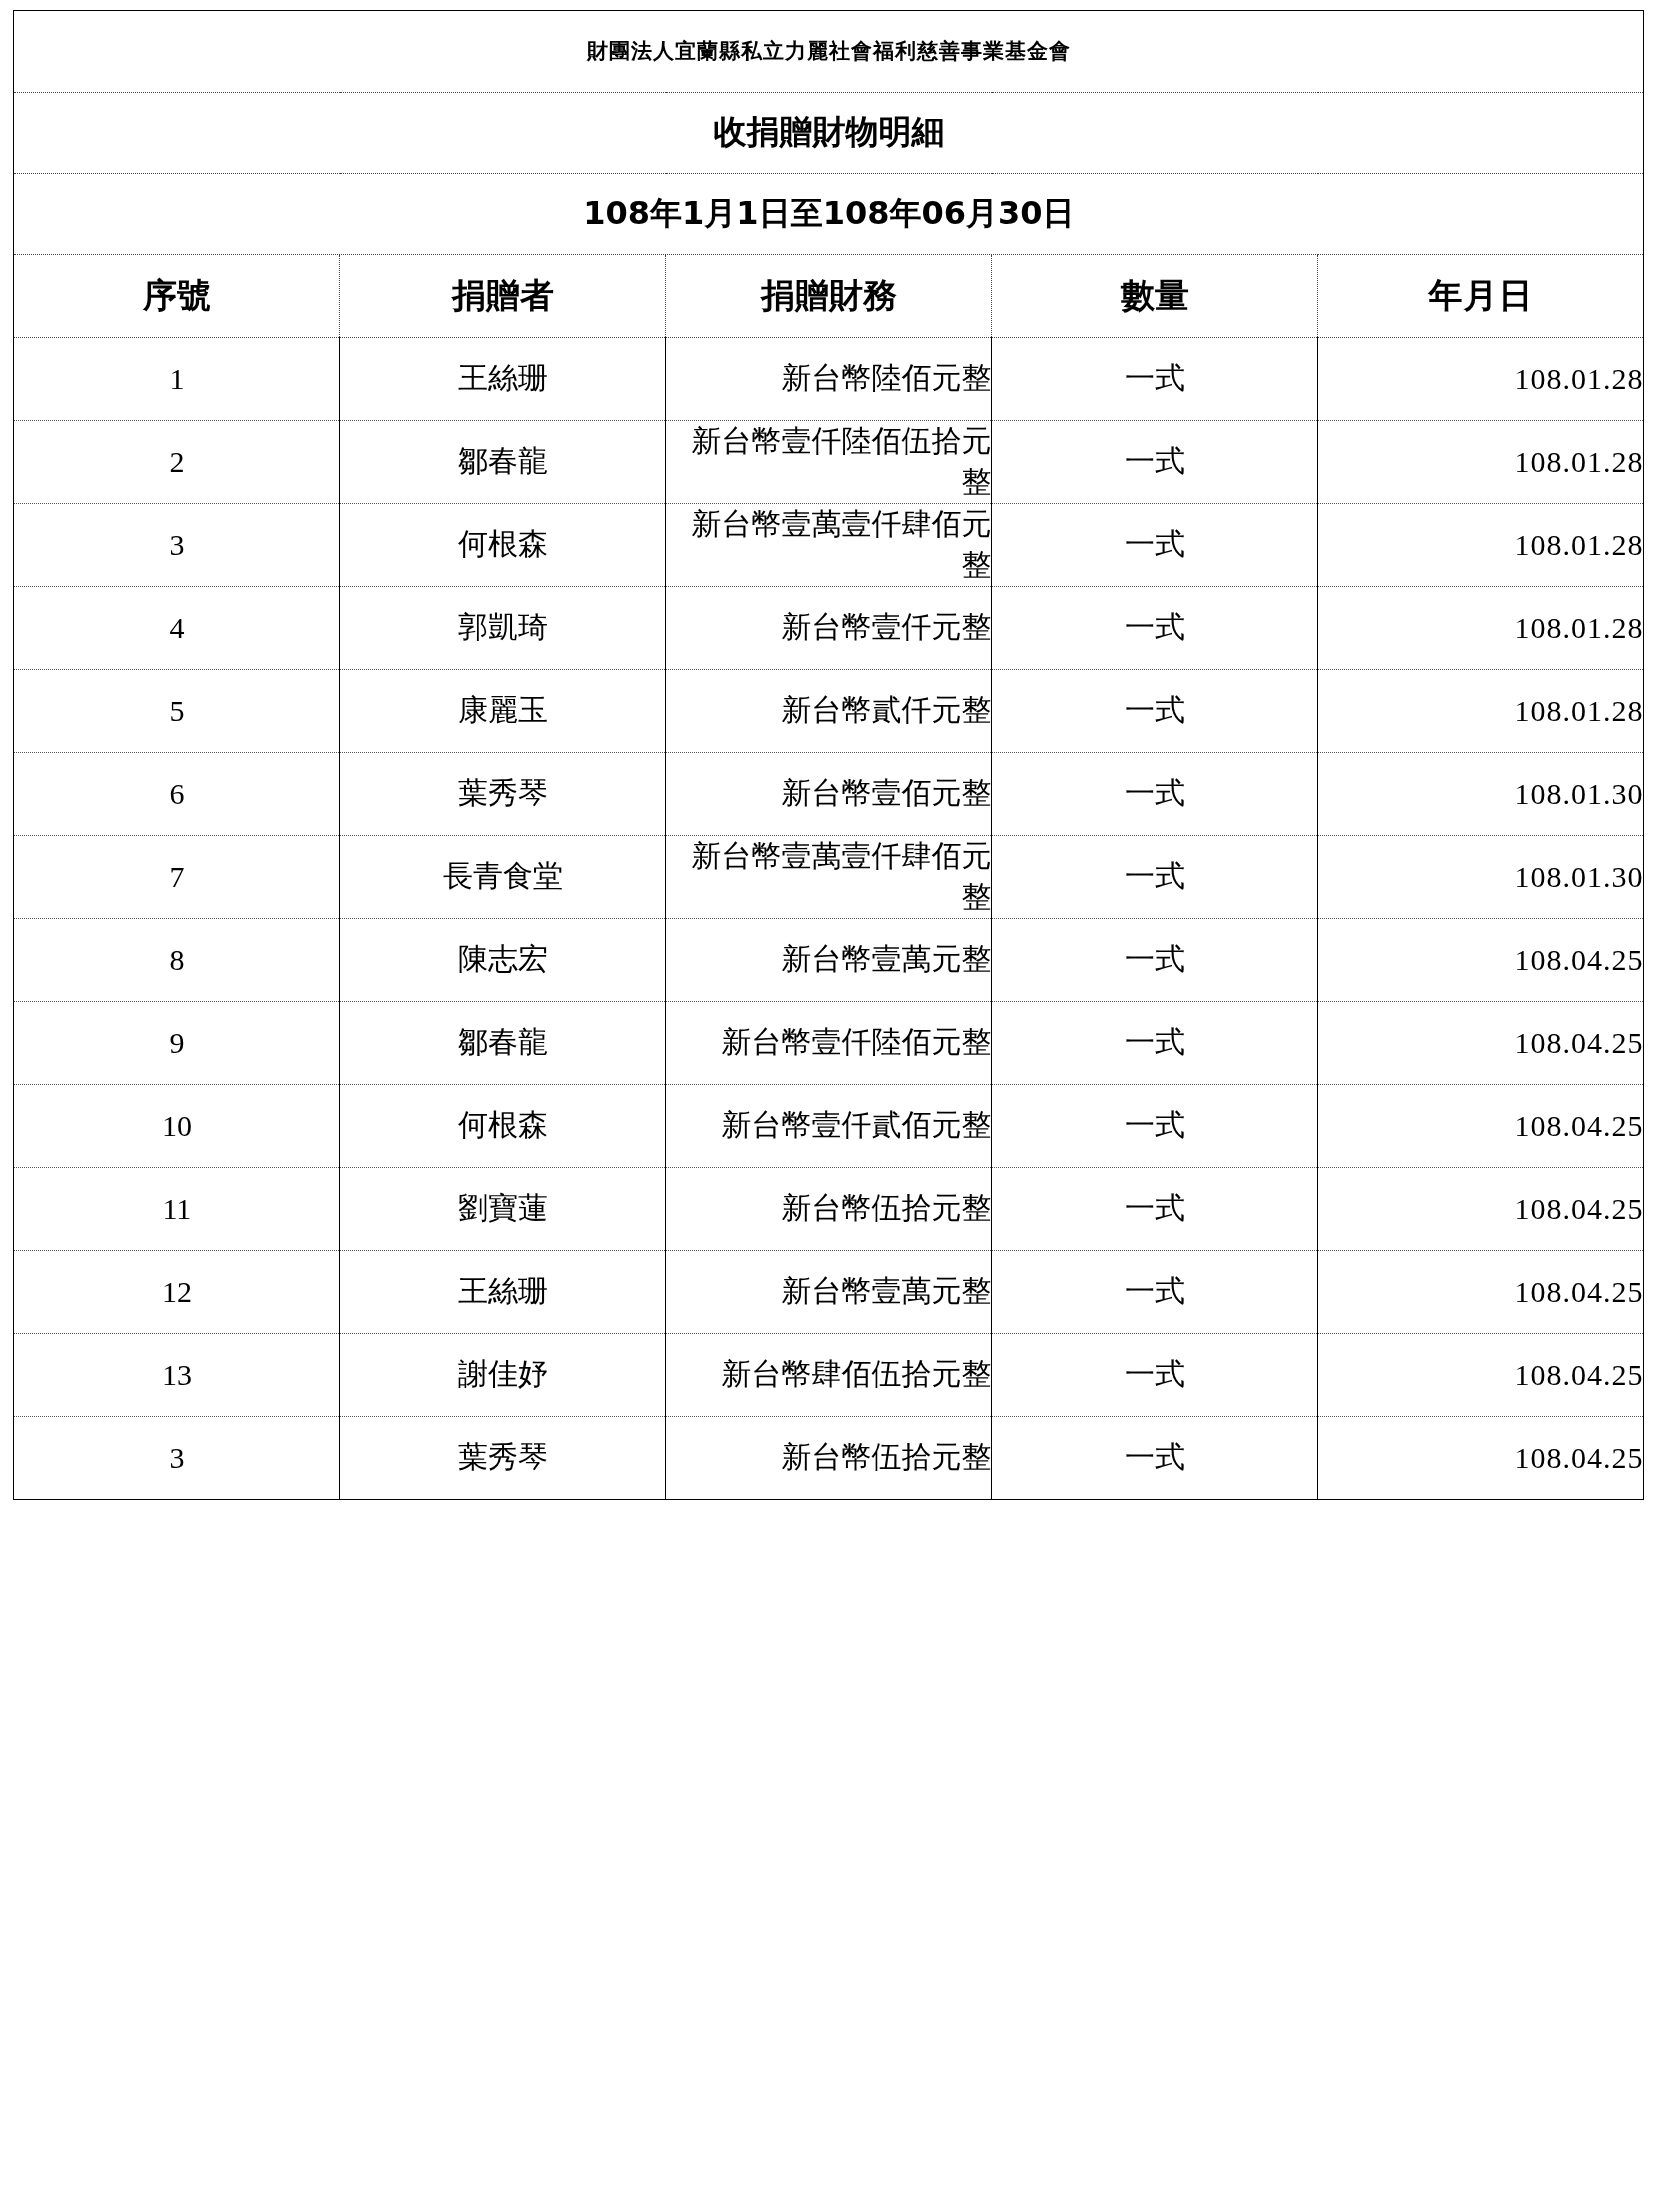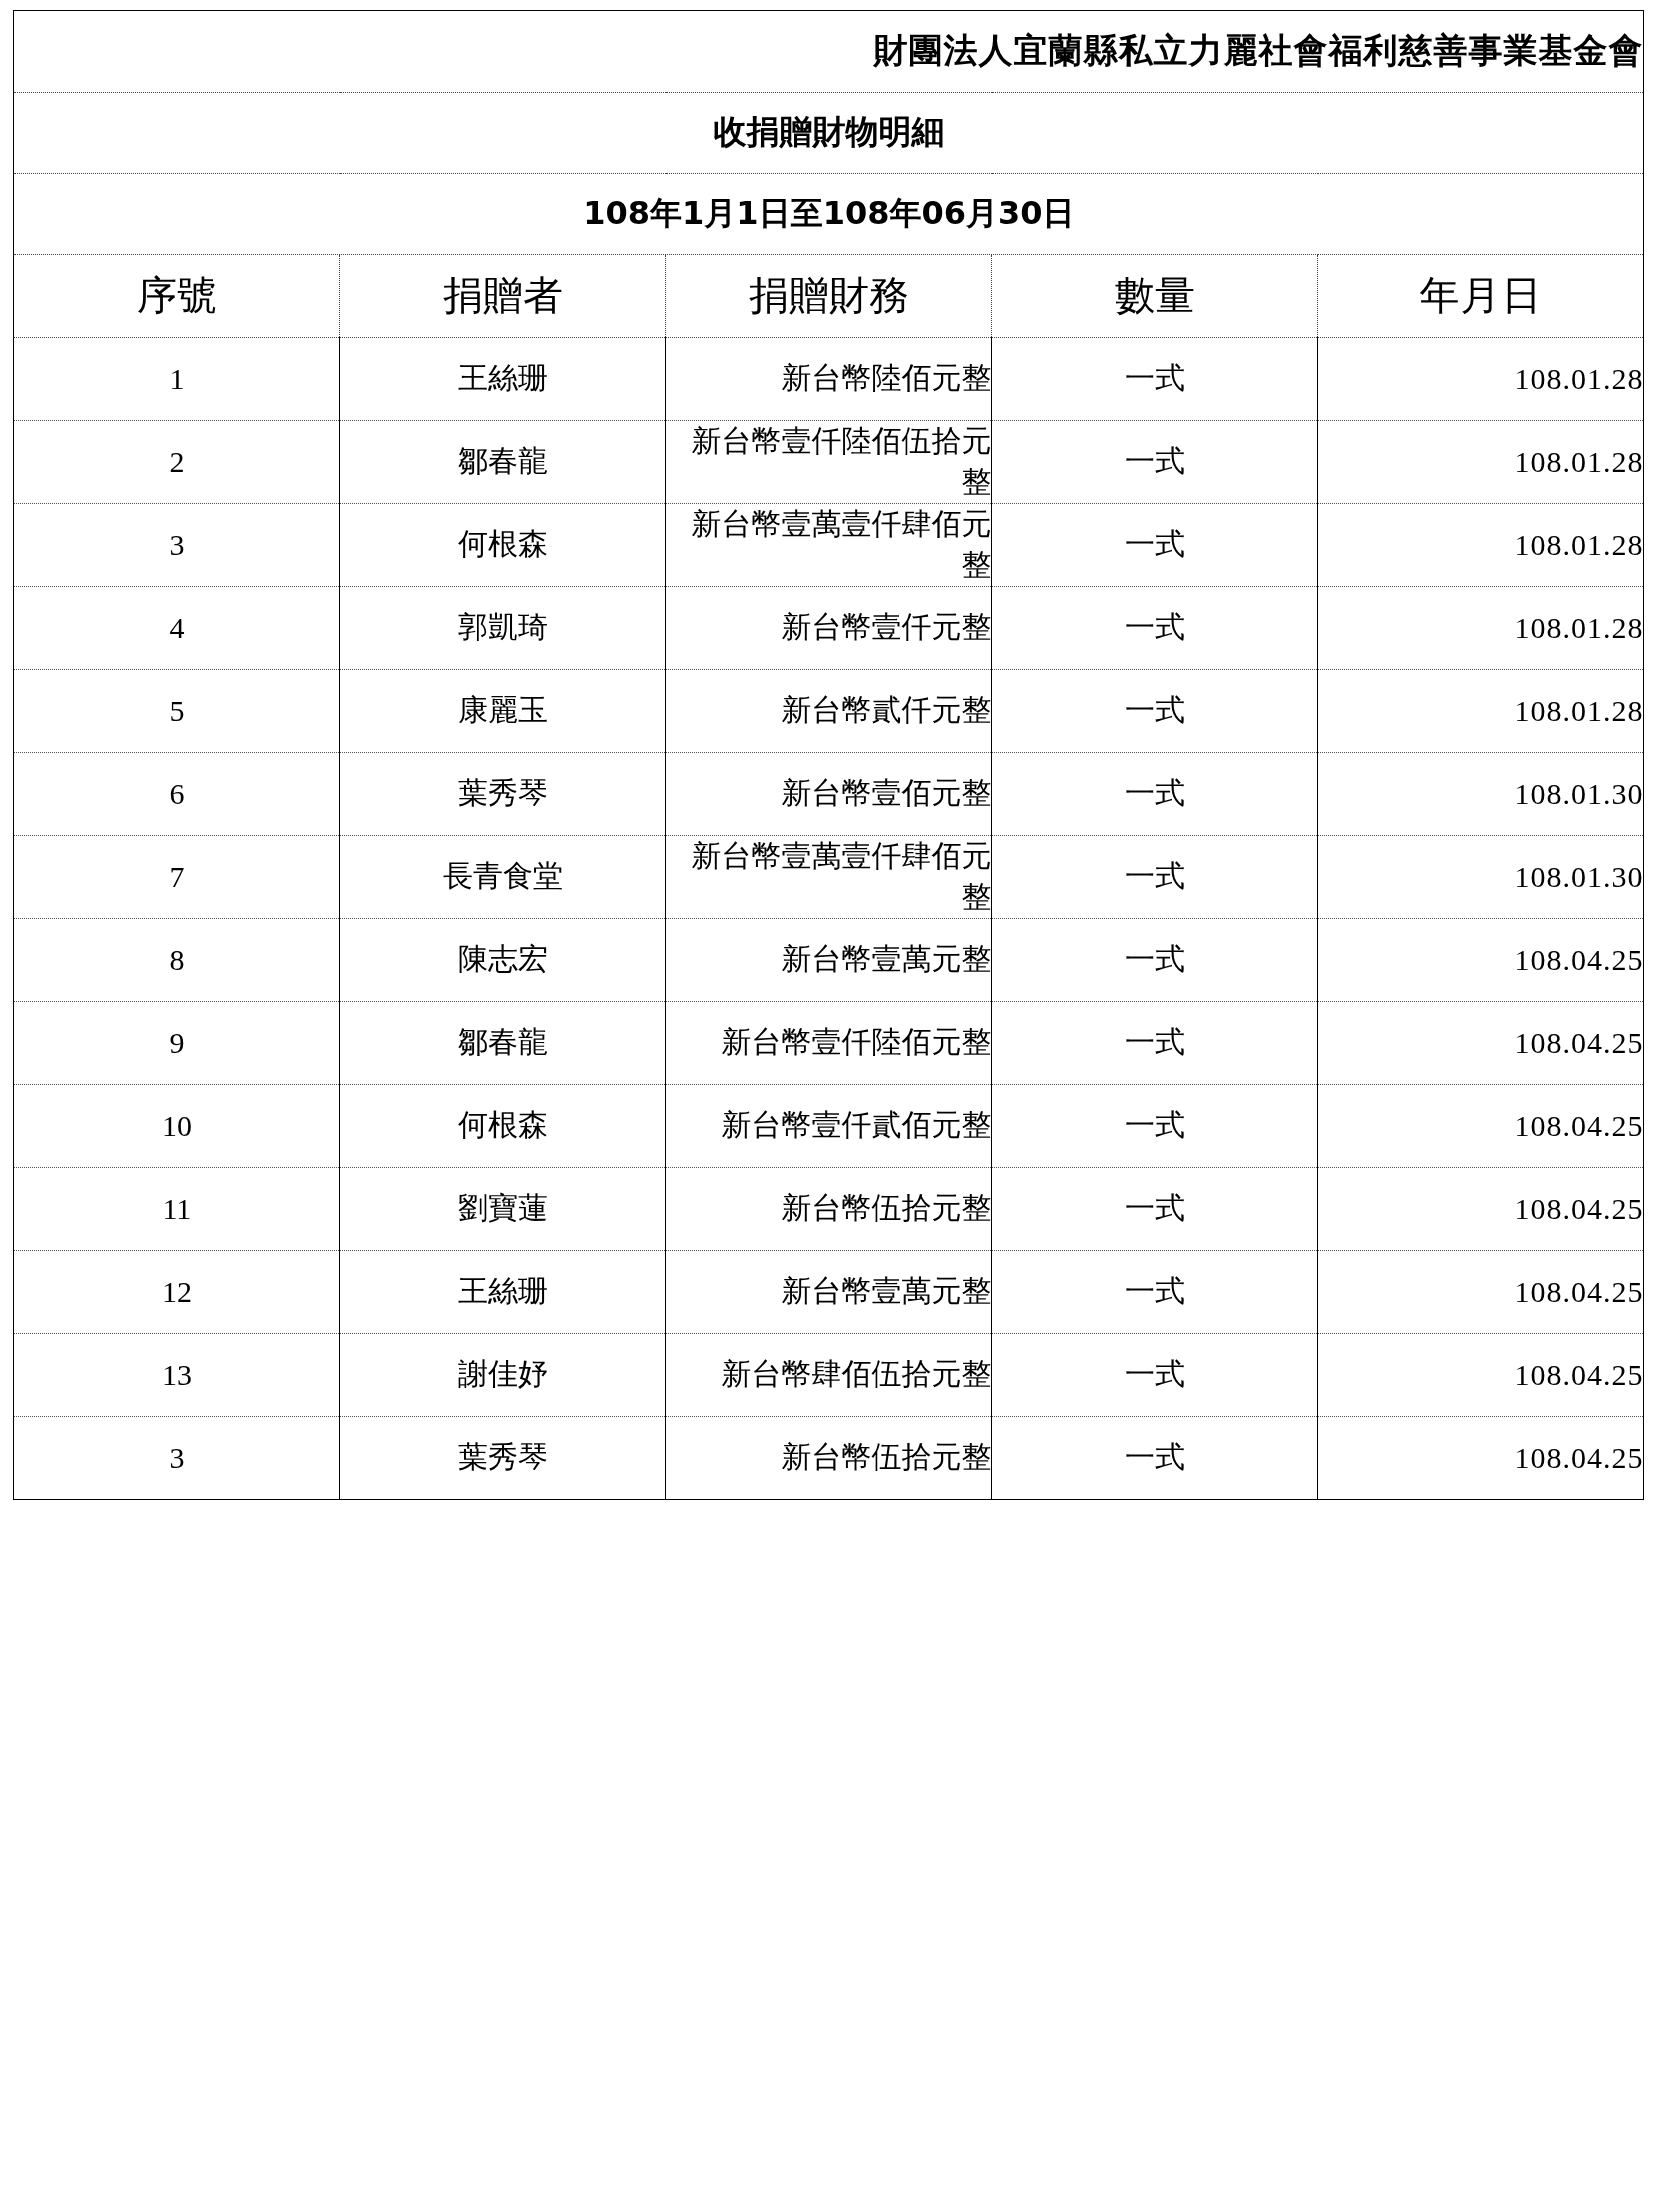--- a/index.html
+++ b/index.html
@@ -31,24 +31,24 @@
   }
   
   table.doc {
     border-left: 1.9px solid #000;
     border-right: 1.9px solid #000;
     border-top: 1.9px solid #000;
     border-bottom: 1.9px solid #000;
   }
   .title-row td {
     height: 81px;
-    text-align: right;
+    text-align: center;
     font-family: "DejaVu Sans", sans-serif;
     font-weight: bold;
-    font-size: 34px;
+    font-size: 21px;
     letter-spacing: 1px;
     border-bottom: 1px dotted #555;
   }
   .sub-row td {
     height: 80px;
     text-align: center;
     font-family: Liberation Mono, monospace;
     font-weight: bold;
     font-size: 33px;
     border-bottom: 1px dotted #555;
@@ -58,22 +58,22 @@
     text-align: center;
     font-family: "DejaVu Sans", sans-serif;
     font-weight: bold;
     font-size: 32px;
     border-bottom: 1px solid #000;
   }
   .head-row td {
     height: 82px;
     text-align: center;
     font-family: "DejaVu Sans", sans-serif;
-    font-weight: normal;
-    font-size: 40px;
+    font-weight: bold;
+    font-size: 34px;
     border-bottom: 1px solid #000;
     border-left: 1px solid #000;
     border-right: 1px solid #000;
   }
   .head-row td:first-child { border-left: none; }
   .head-row td:last-child { border-right: none; }
 
   tbody tr.data-row td {
     height: 82px;
     font-size: 30px;

